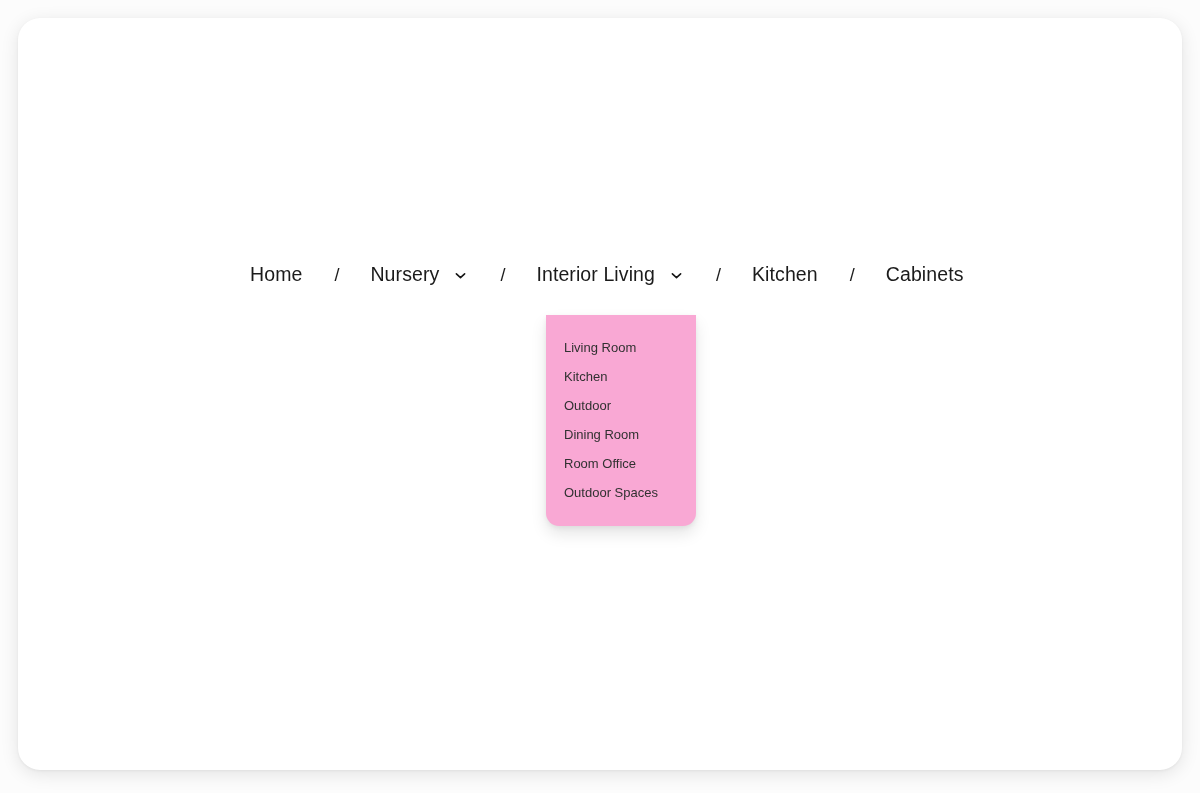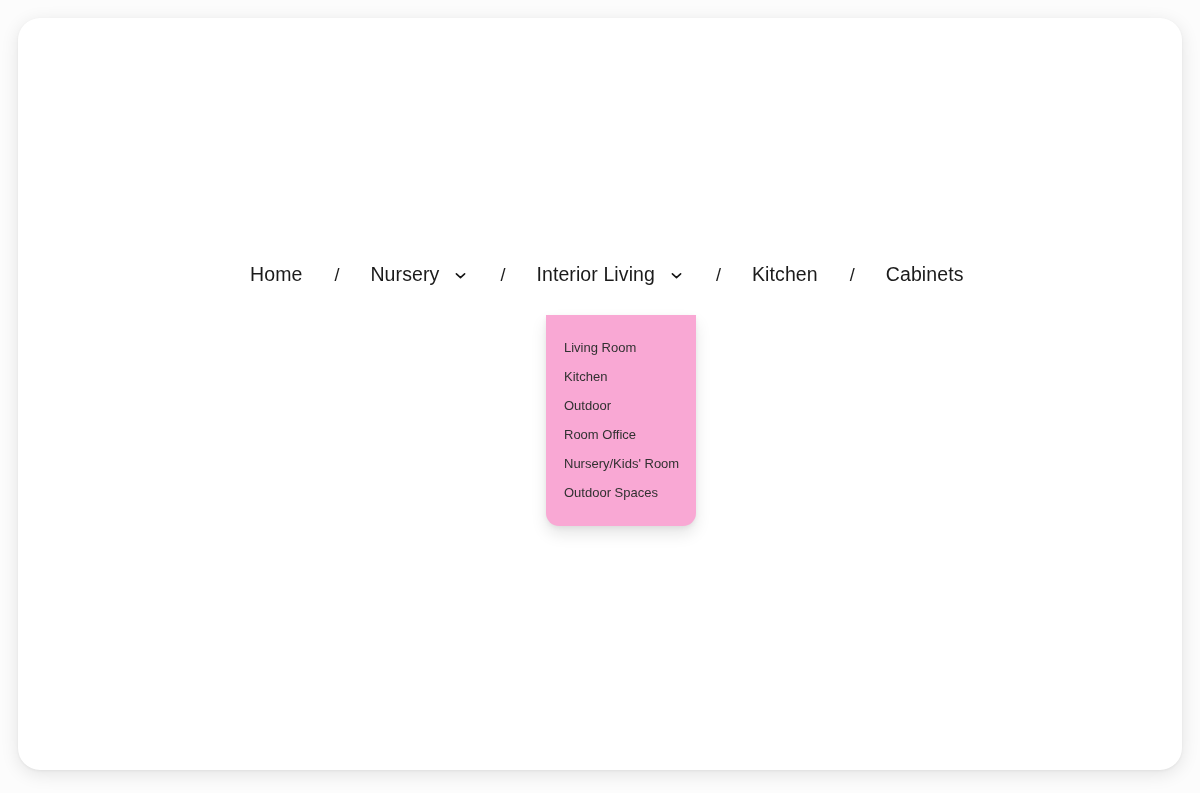--- a/index.html
+++ b/index.html
@@ -158,23 +158,23 @@
     <div class="dropdown-item">
       <span>Living Room</span>
     </div>
     <div class="dropdown-item">
       <span>Kitchen</span>
     </div>
     <div class="dropdown-item">
       <span>Outdoor</span>
     </div>
     <div class="dropdown-item">
-      <span>Room Office</span>
+      <span>Dining Room</span>
     </div>
     <div class="dropdown-item">
-      <span>Nursery/Kids' Room</span>
+      <span>Room Office</span>
     </div>
     <div class="dropdown-item">
       <span>Outdoor Spaces</span>
     </div>
   </div>
 
 </div>
 
 </body></html>

